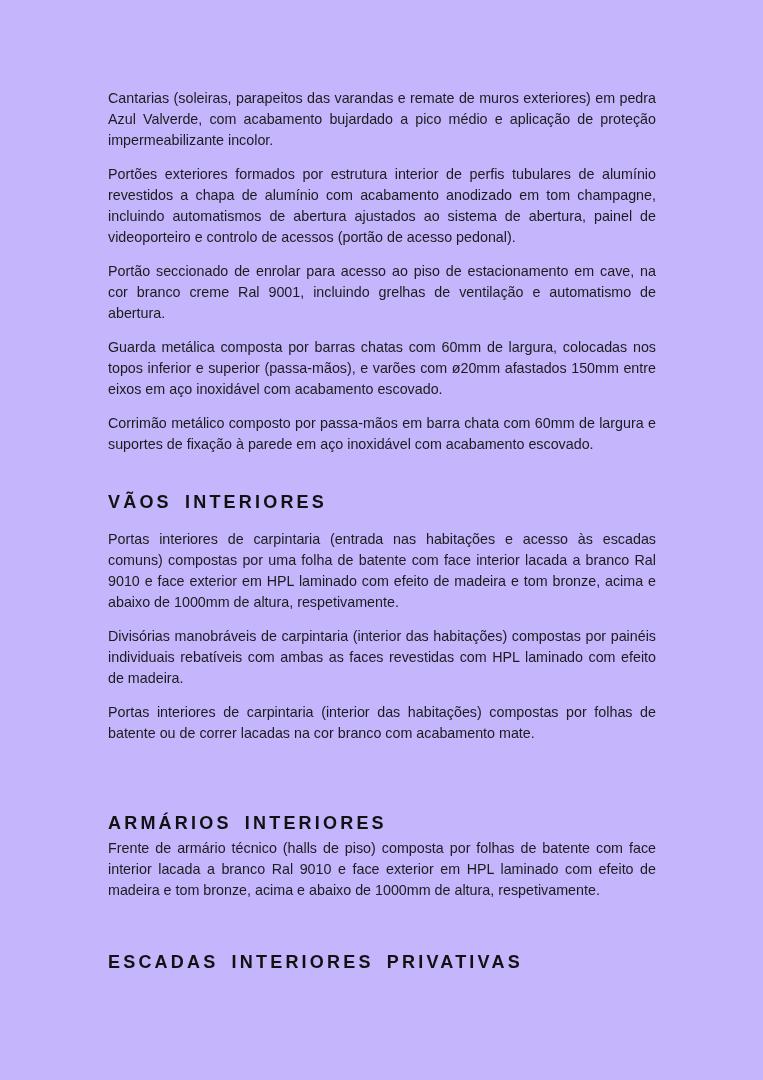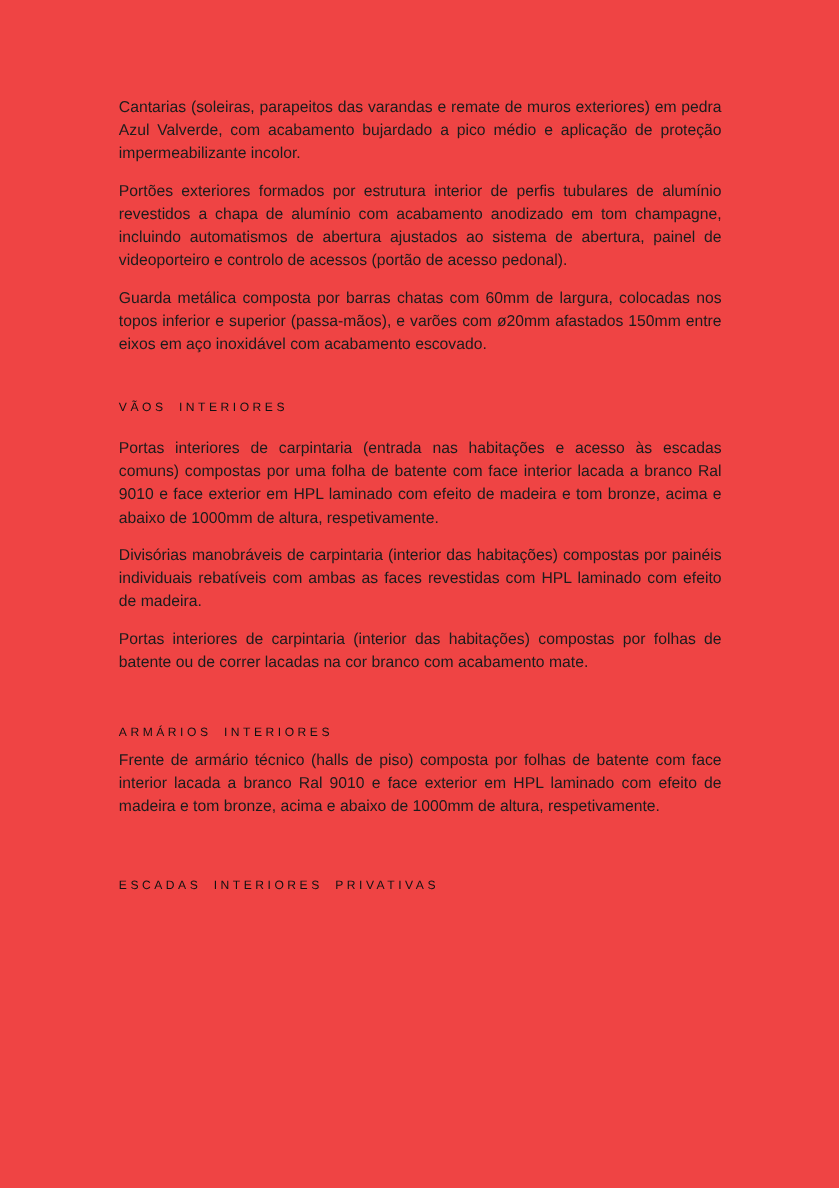--- a/index.html
+++ b/index.html
@@ -5,64 +5,66 @@
   html, body {
     margin: 0;
     padding: 0;
     background: #ffffff;
   }
   .page {
     position: relative;
     width: 763px;
     height: 1080px;
     box-sizing: border-box;
-    background: #ef4444;
+    background: #c4b5fd;
     padding: 88px 107px 40px 108px;
     font-family: "Liberation Sans", "DejaVu Sans", sans-serif;
     color: #1c1c1c;
     overflow: hidden;
   }
   .doc p {
     margin: 0 0 13px 0;
     font-size: 14.3px;
     line-height: 21px;
     text-align: justify;
   }
   .doc h2 {
-    font-size: 11px;
-    font-weight: normal;
+    font-size: 18px;
+    font-weight: bold;
     color: #111111;
     letter-spacing: 3.2px;
     word-spacing: 5px;
     margin: 0;
     line-height: 20px;
   }
   .section--vaos h2 {
     margin-top: 37px;
     margin-bottom: 17px;
   }
   .section--armarios h2 {
-    margin-top: 43px;
+    margin-top: 69px;
     margin-bottom: 5px;
   }
   .section--escadas h2 {
     margin-top: 51px;
     margin-bottom: 15px;
   }
 </style>
 </head>
 <body>
 
 <div class="page">
   <div class="doc">
 
     <section class="section section--exterior">
       <p>Cantarias (soleiras, parapeitos das varandas e remate de muros exteriores) em pedra Azul Valverde, com acabamento bujardado a pico médio e aplicação de proteção impermeabilizante incolor.</p>
       <p>Portões exteriores formados por estrutura interior de perfis tubulares de alumínio revestidos a chapa de alumínio com acabamento anodizado em tom champagne, incluindo automatismos de abertura ajustados ao sistema de abertura, painel de videoporteiro e controlo de acessos (portão de acesso pedonal).</p>
+      <p>Portão seccionado de enrolar para acesso ao piso de estacionamento em cave, na cor branco creme Ral 9001, incluindo grelhas de ventilação e automatismo de abertura.</p>
       <p>Guarda metálica composta por barras chatas com 60mm de largura, colocadas nos topos inferior e superior (passa-mãos), e varões com ø20mm afastados 150mm entre eixos em aço inoxidável com acabamento escovado.</p>
+      <p>Corrimão metálico composto por passa-mãos em barra chata com 60mm de largura e suportes de fixação à parede em aço inoxidável com acabamento escovado.</p>
     </section>
 
     <section class="section section--vaos">
       <h2>VÃOS INTERIORES</h2>
       <p>Portas interiores de carpintaria (entrada nas habitações e acesso às escadas comuns) compostas por uma folha de batente com face interior lacada a branco Ral 9010 e face exterior em HPL laminado com efeito de madeira e tom bronze, acima e abaixo de 1000mm de altura, respetivamente.</p>
       <p>Divisórias manobráveis de carpintaria (interior das habitações) compostas por painéis individuais rebatíveis com ambas as faces revestidas com HPL laminado com efeito de madeira.</p>
       <p>Portas interiores de carpintaria (interior das habitações) compostas por folhas de batente ou de correr lacadas na cor branco com acabamento mate.</p>
     </section>
 
     <section class="section section--armarios">

